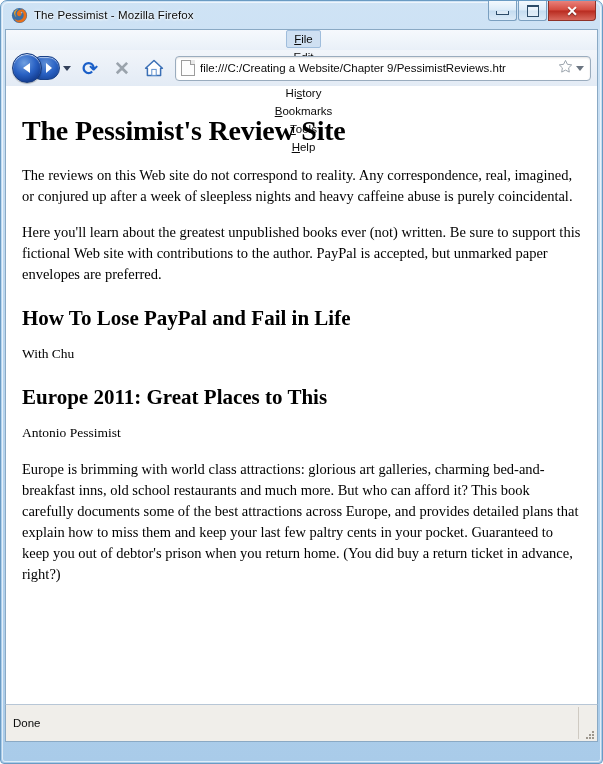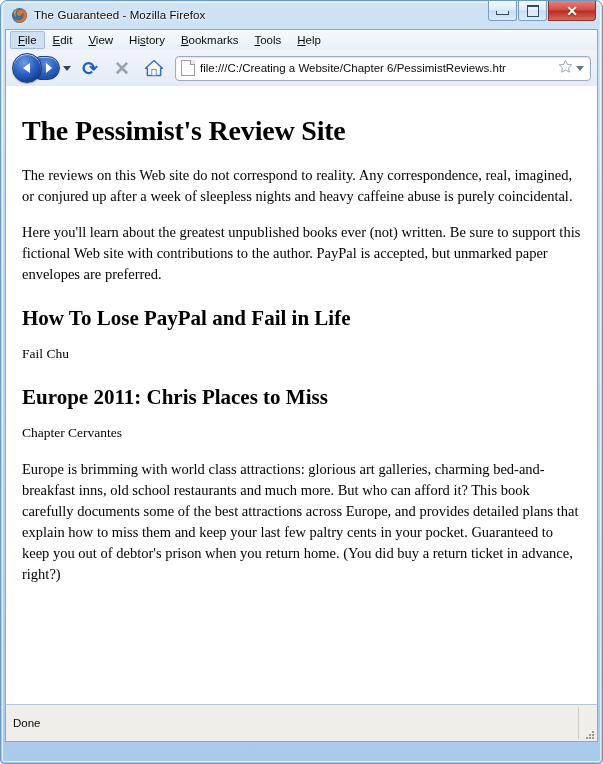--- a/index.html
+++ b/index.html
@@ -117,20 +117,21 @@
     box-sizing: border-box;
   }
 
   
   .menubar {
     display: flex;
     align-items: center;
     height: 20px;
     padding-left: 4px;
     background: linear-gradient(to bottom, #f6f9fd 0%, #e9f0f8 100%);
+    flex-direction: column;
   }
   .menu-item {
     font-size: 11.5px;
     color: #0a0a0a;
     padding: 2px 7px 2px 7px;
     white-space: nowrap;
     border: 1px solid transparent;
     border-radius: 2px;
   }
   .menu-item.active {
@@ -420,21 +421,21 @@
 
   <div class="titlebar">
     <span class="fx-logo">
       <svg width="17" height="17" viewBox="0 0 17 17">
         <circle cx="8.5" cy="8.5" r="7.6" fill="#3a6ea5"></circle>
         <path d="M8.5 1.4 C12.4 1.4 15.6 4.6 15.6 8.5 C15.6 12.4 12.4 15.6 8.5 15.6 C6.6 15.6 4.2 14.4 3.3 11.6 C4.6 13.1 6.3 13.6 8.0 13.3 C11.2 12.7 13.2 10.0 12.6 7.2 C12.2 5.2 10.7 4.2 9.3 4.3 C10.9 5.4 11.0 7.2 10.1 8.3 C9.2 9.4 7.5 9.4 6.6 8.4 C5.4 7.1 5.8 5.2 7.0 4.0 C8.3 2.7 10.3 2.3 12.0 2.9 C10.9 1.9 9.7 1.4 8.5 1.4 Z" fill="#e8701a"></path>
         <path d="M3.1 5.0 C4.0 3.3 5.6 2.2 7.3 1.9 C6.0 2.7 5.0 3.9 4.6 5.2 C4.0 7.1 4.4 9.0 5.6 10.3 C4.0 9.5 2.9 7.6 3.1 5.0 Z" fill="#f5a623"></path>
         <circle cx="10.6" cy="5.6" r="0.8" fill="#ffffff" opacity="0.5"></circle>
       </svg>
     </span>
-    <span class="title-text">The Guaranteed - Mozilla Firefox</span>
+    <span class="title-text">The Pessimist - Mozilla Firefox</span>
 
     <div class="wincontrols">
       <div class="wbtn min">
         <span class="wglyph">
             <span class="min-glyph"></span>
           </span>
       </div>
       <div class="wbtn max">
         <span class="wglyph">
             <span class="max-glyph"></span>
@@ -481,43 +482,43 @@
         <span>
           <svg width="20" height="18" viewBox="0 0 20 18">
             <path d="M10 1.5 L18.4 9.2 L16.6 9.2 L16.6 16.4 L3.4 16.4 L3.4 9.2 L1.6 9.2 Z" fill="#ffffff" stroke="#3a6fb5" stroke-width="1.5" stroke-linejoin="round"></path>
             <rect x="7.8" y="10.4" width="4.4" height="6" fill="#ffffff" stroke="#5f91ce" stroke-width="1"></rect>
           </svg>
         </span>
       </div>
 
       <div class="urlbar">
         <span class="page-icon"></span>
-        <span class="url-text" title="file:///C:/Creating a Website/Chapter 6/PessimistReviews.htr">file:///C:/Creating a Website/Chapter 6/PessimistReviews.htr</span>
+        <span class="url-text" title="file:///C:/Creating a Website/Chapter 6/PessimistReviews.htr">file:///C:/Creating a Website/Chapter 9/PessimistReviews.htr</span>
         <span class="star-icon">
           <svg width="15" height="15" viewBox="0 0 15 15">
             <path d="M7.5 1.4 L9.4 5.3 L13.7 5.9 L10.6 8.9 L11.3 13.1 L7.5 11.1 L3.7 13.1 L4.4 8.9 L1.3 5.9 L5.6 5.3 Z" fill="#ffffff" stroke="#9aa3ac" stroke-width="1" stroke-linejoin="round"></path>
           </svg>
         </span>
         <span class="url-drop"></span>
       </div>
     </div>
 
   </div>
 
   <div class="content">
     <h1>The Pessimist's Review Site</h1>
 
     <p>The reviews on this Web site do not correspond to reality. Any correspondence, real, imagined, or conjured up after a week of sleepless nights and heavy caffeine abuse is purely coincidental.</p>
     <p>Here you'll learn about the greatest unpublished books ever (not) written. Be sure to support this fictional Web site with contributions to the author. PayPal is accepted, but unmarked paper envelopes are preferred.</p>
 
     <h2>How To Lose PayPal and Fail in Life</h2>
-    <p class="byline">Fail Chu</p>
-
-    <h2>Europe 2011: Chris Places to Miss</h2>
-    <p class="byline">Chapter Cervantes</p>
+    <p class="byline">With Chu</p>
+
+    <h2>Europe 2011: Great Places to This</h2>
+    <p class="byline">Antonio Pessimist</p>
     <p>Europe is brimming with world class attractions: glorious art galleries, charming bed-and-breakfast inns, old school restaurants and much more. But who can afford it? This book carefully documents some of the best attractions across Europe, and provides detailed plans that explain how to miss them and keep your last few paltry cents in your pocket. Guaranteed to keep you out of debtor's prison when you return home. (You did buy a return ticket in advance, right?)</p>
   </div>
 
   <div class="statusbar">
     <span class="status-text">Done</span>
     <span class="status-sep"></span>
     <span class="grip">
       <i style="right:0px;bottom:0px;"></i>
       <i style="right:3px;bottom:0px;"></i>
       <i style="right:6px;bottom:0px;"></i>

